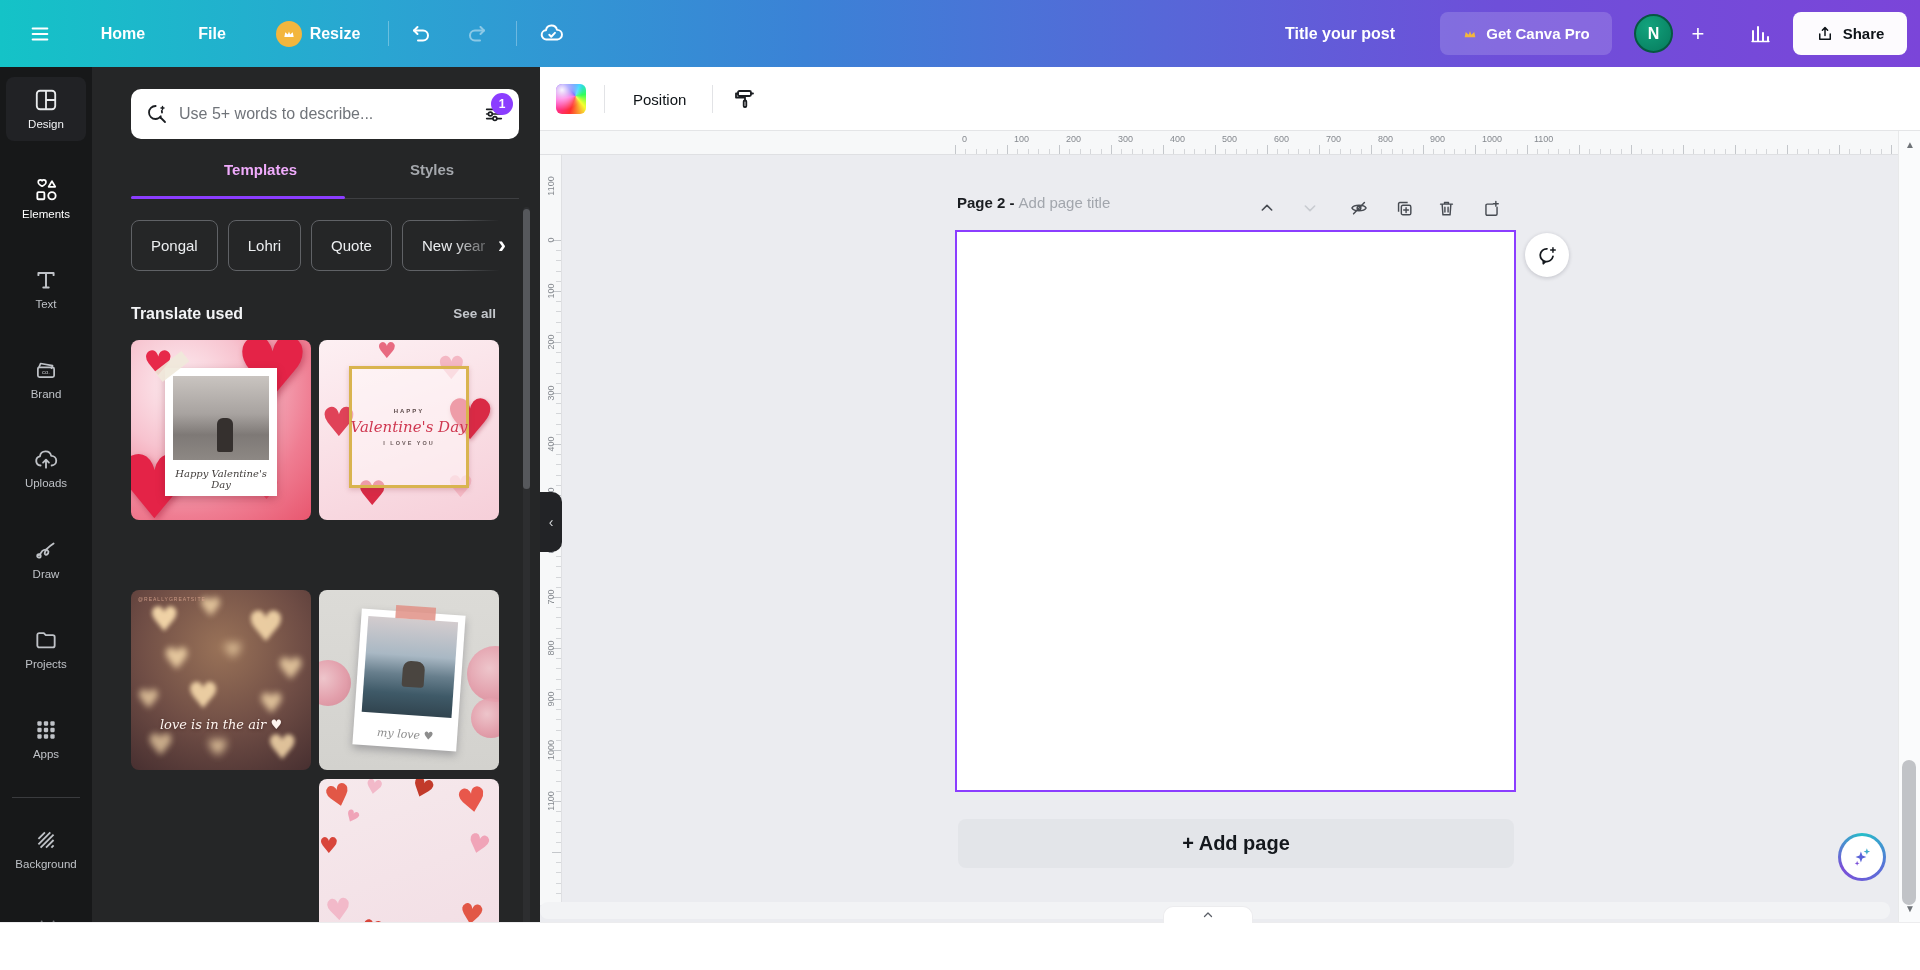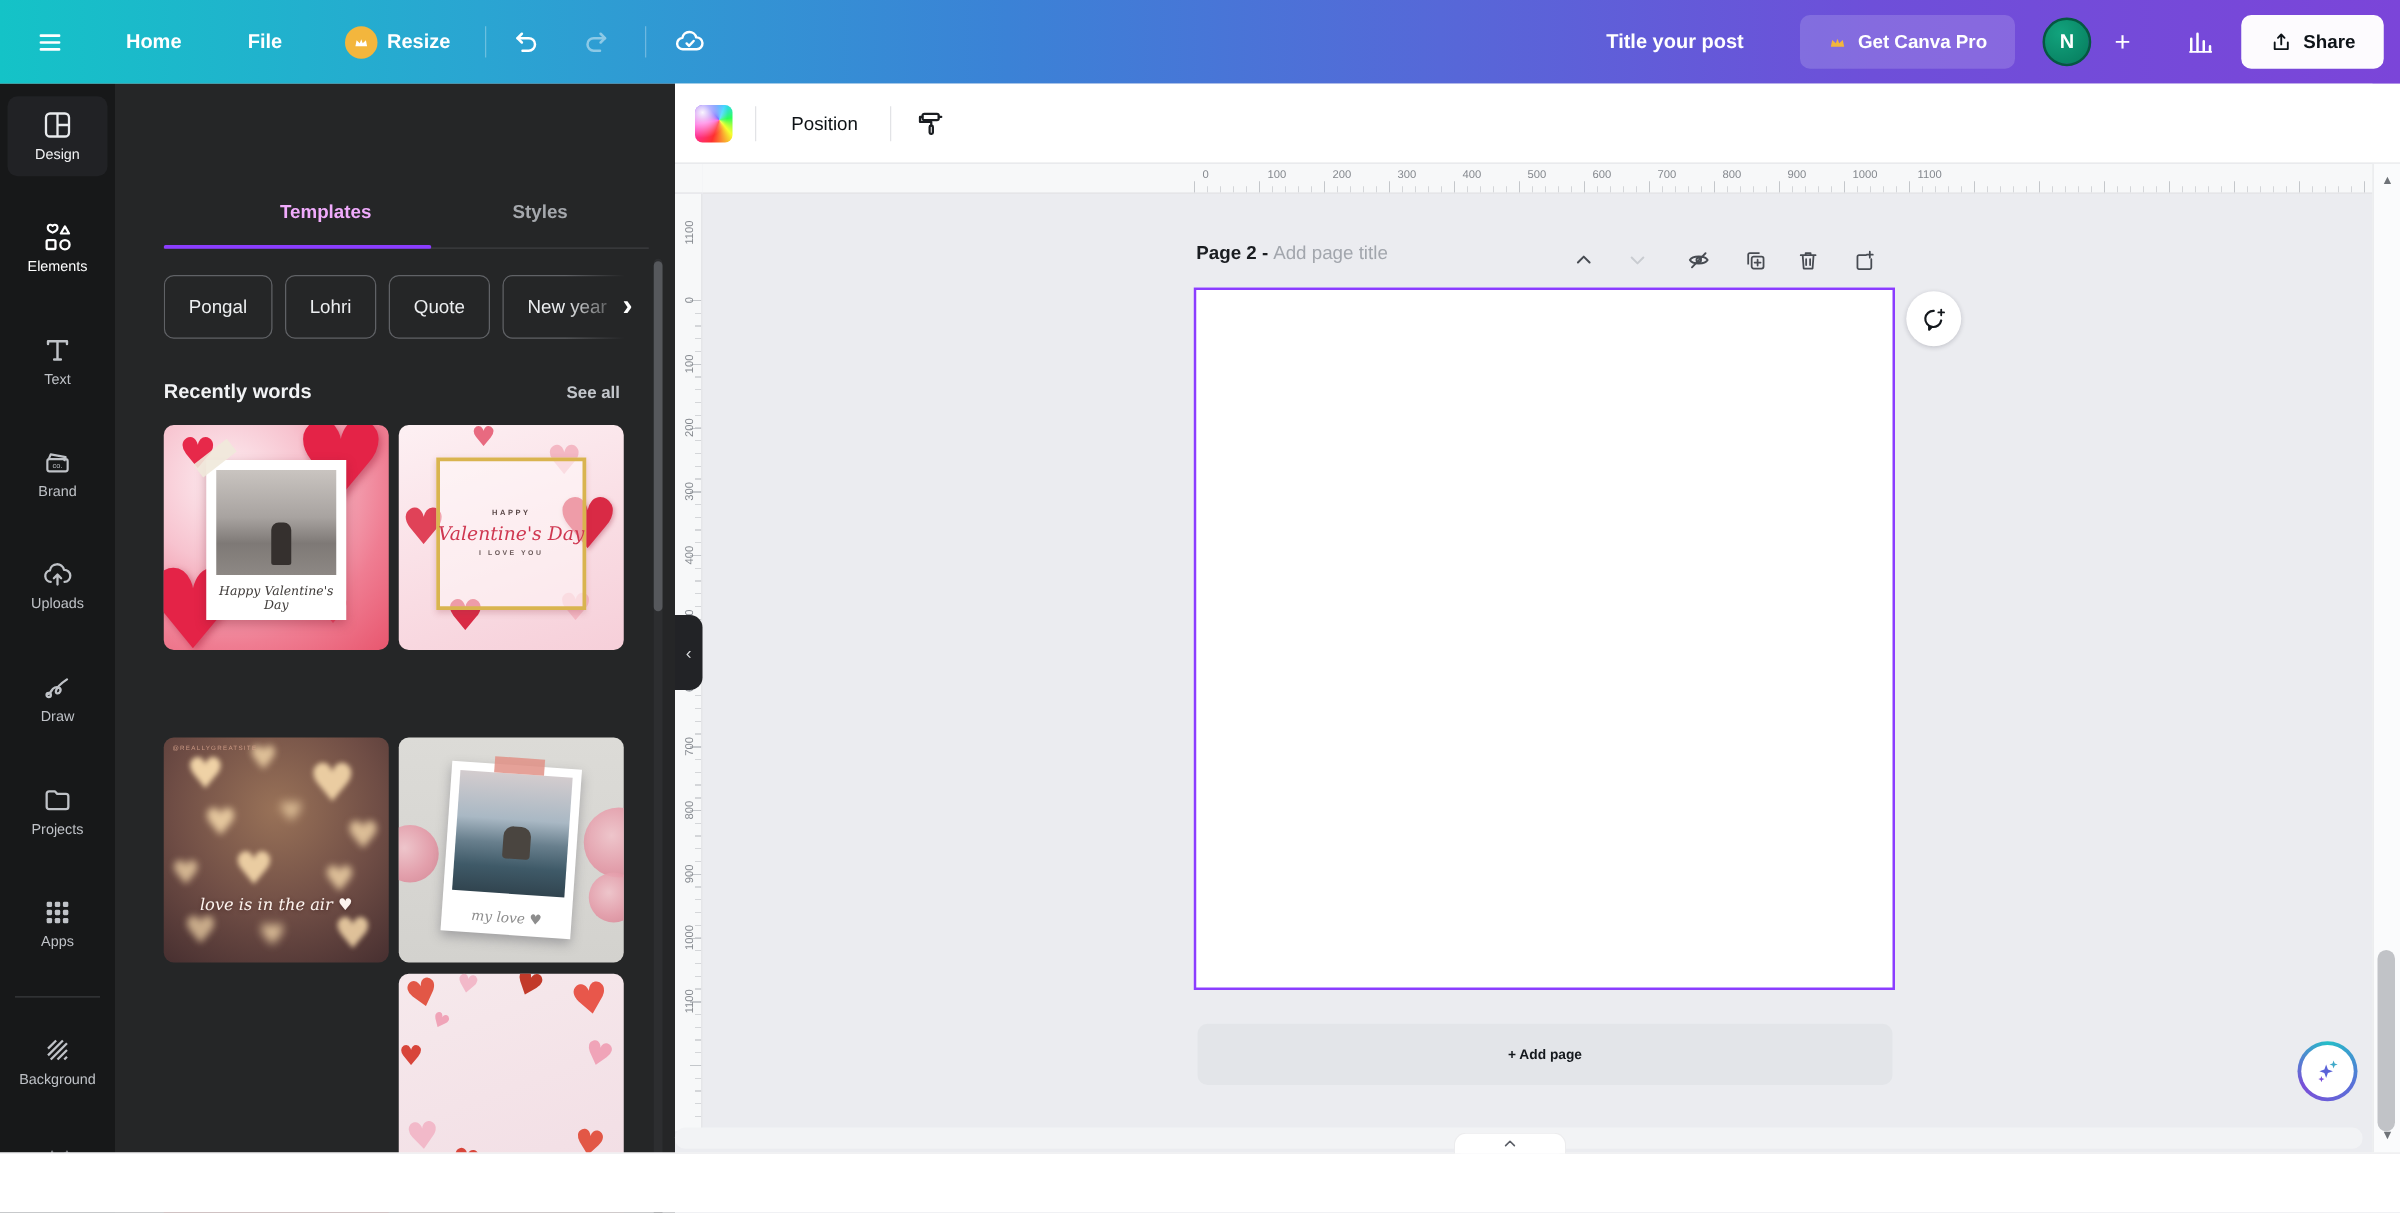--- a/index.html
+++ b/index.html
@@ -186,21 +186,21 @@
   .ph-icon { position:absolute; top:2px; width:24px; height:24px; display:flex; align-items:center;
     justify-content:center; color:#474b52; cursor:pointer; border-radius:4px; }
   .ph-icon.disabled { color:#c9ccd1; cursor:default; }
 
   #design-page { position:absolute; left:955px; top:230px; width:561px; height:562px; background:#ffffff;
     border:2px solid #8b3dff; z-index:2; cursor:default;}
   #comment-btn { position:absolute; left:1525px; top:233px; width:44px; height:44px; border-radius:50%;
     background:#fff; box-shadow:0 1px 4px rgba(20,20,40,.2); display:flex; align-items:center;
     justify-content:center; cursor:pointer; z-index:3; color:#14181d;}
   #add-page-btn { position:absolute; left:958px; top:819px; width:556px; height:49px; background:#e3e5e9;
-    border:none; border-radius:8px; font-size:11px; font-weight:600; color:#14181d; cursor:pointer;
+    border:none; border-radius:8px; font-size:20px; font-weight:600; color:#14181d; cursor:pointer;
     font-family:"Liberation Sans",sans-serif; z-index:2;}
   #assistant-btn { position:absolute; left:1838px; top:833px; width:48px; height:48px; border-radius:50%;
     background:conic-gradient(#25bec8, #5a6fd8, #7a4fd8, #25bec8); display:flex; align-items:center;
     justify-content:center; cursor:pointer; z-index:6;}
   #assistant-inner { width:42px; height:42px; border-radius:50%; background:#fff; display:flex;
     align-items:center; justify-content:center; }
 
   
   #hscroll { position:absolute; left:540px; top:902px; width:1350px; height:17px; background:#f2f3f5;
     border-radius:8px; z-index:4;}
@@ -362,36 +362,53 @@
     <div id="share-btn">
       <svg class="ic" width="18" height="18" viewBox="0 0 24 24" fill="none" stroke="#0e1318" stroke-width="2" stroke-linecap="round" stroke-linejoin="round">
           <path d="M12 14V4M8.5 7 12 3.5 15.5 7"></path>
           <path d="M5 12v7h14v-7"></path>
         </svg>
       <span>Share</span>
     </div>
   </div>
 
   <div id="panel">
+    <div id="search-box">
+      <svg class="ic" width="24" height="24" viewBox="0 0 24 24" fill="none" stroke="#1a1d21" stroke-width="1.8" stroke-linecap="round">
+          <circle cx="10.5" cy="10.5" r="6.5" stroke-dasharray="26 8" stroke-dashoffset="-4"></circle>
+          <path d="M15.5 15.5 20 20"></path>
+          <path d="M17.5 4.5v3M16 6h3" stroke-width="1.4"></path>
+        </svg>
+      <input id="search-input" placeholder="Use 5+ words to describe..." style="">
+      <span style="position:relative;">
+        <svg class="ic" width="22" height="22" viewBox="0 0 24 24" fill="none" stroke="#1a1d21" stroke-width="1.8" stroke-linecap="round">
+            <path d="M4 7h16M4 12h16M4 17h16"></path>
+            <circle cx="15" cy="7" r="2.1" fill="#fff"></circle>
+            <circle cx="8" cy="12" r="2.1" fill="#fff"></circle>
+            <circle cx="13" cy="17" r="2.1" fill="#fff"></circle>
+          </svg>
+        <span id="filter-badge">1</span>
+      </span>
+    </div>
 
     <div class="tab active" style="left:104px;">Templates</div>
     <div class="tab" style="left:318px;">Styles</div>
     <div id="tab-underline-gray"></div>
     <div id="tab-underline"></div>
 
     <div id="chips">
         <button class="chip">Pongal</button>
         <button class="chip">Lohri</button>
         <button class="chip">Quote</button>
         <button class="chip">New year</button>
       </div>
     <div id="chip-fade"></div>
     <div id="chip-more">›</div>
 
-    <div class="sec-head" style="top:238px;">Recently words</div>
+    <div class="sec-head" style="top:238px;">Translate used</div>
     <div id="see-all">See all</div>
 
     <div class="thumb t-rec1" style="left:39px; top:273px;">
       <span class="hh" style="left:12px;top:6px;font-size:34px;color:#e7294a;">♥</span>
       <span class="hh" style="left:104px;top:-14px;font-size:84px;color:#e42347;text-shadow:2px 3px 6px rgba(150,10,40,.4);">♥</span>
       <span class="hh" style="left:-16px;top:104px;font-size:88px;color:#e42347;text-shadow:2px 3px 6px rgba(150,10,40,.4);">♥</span>
       <span class="hh" style="left:122px;top:134px;font-size:30px;color:#ef4a66;">♥</span>
       <div class="polaroid">
         <div class="photo"></div>
         <div class="tape"></div>

